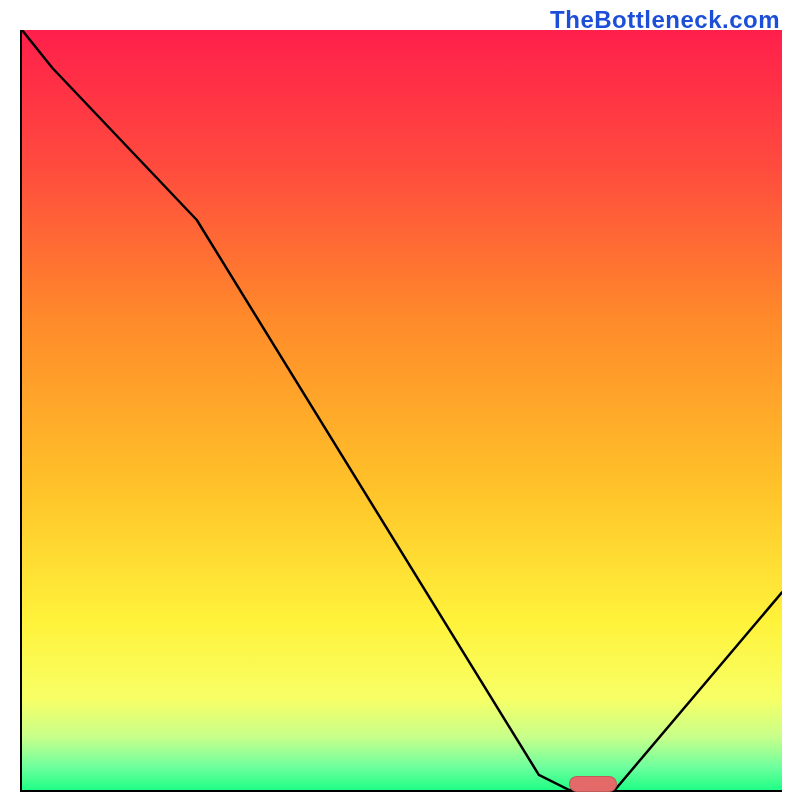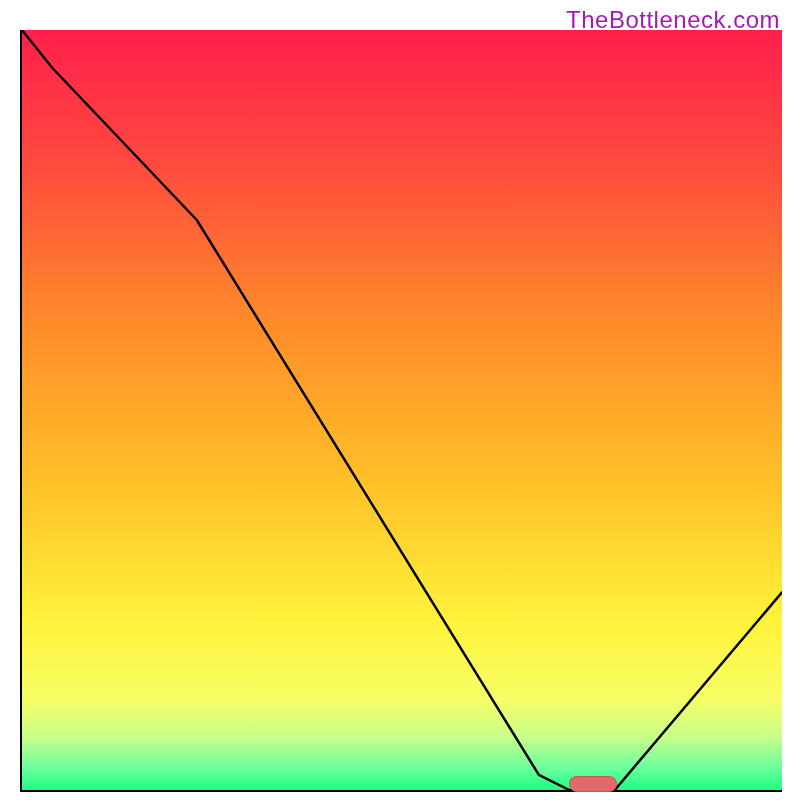--- a/index.html
+++ b/index.html
@@ -25,22 +25,22 @@
     top: 0;
     width: 100%;
     height: 100%;
   }
   .watermark {
     position: absolute;
     top: 6px;
     right: 20px;
     font-family: Arial, Helvetica, sans-serif;
     font-size: 24px;
-    font-weight: normal;
-    color: #a21caf;
+    font-weight: bold;
+    color: #1d4ed8;
     letter-spacing: 0.5px;
   }
   .curve {
     position: absolute;
     left: 0;
     top: 0;
     width: 100%;
     height: 100%;
     pointer-events: none;
   }

